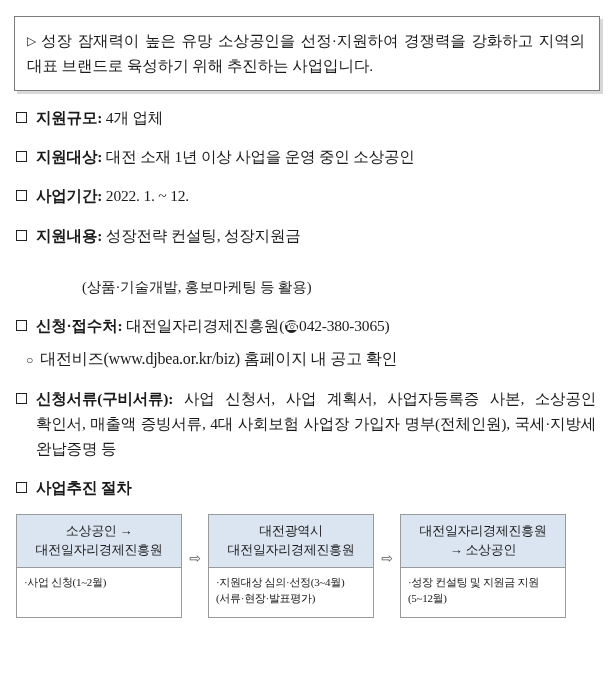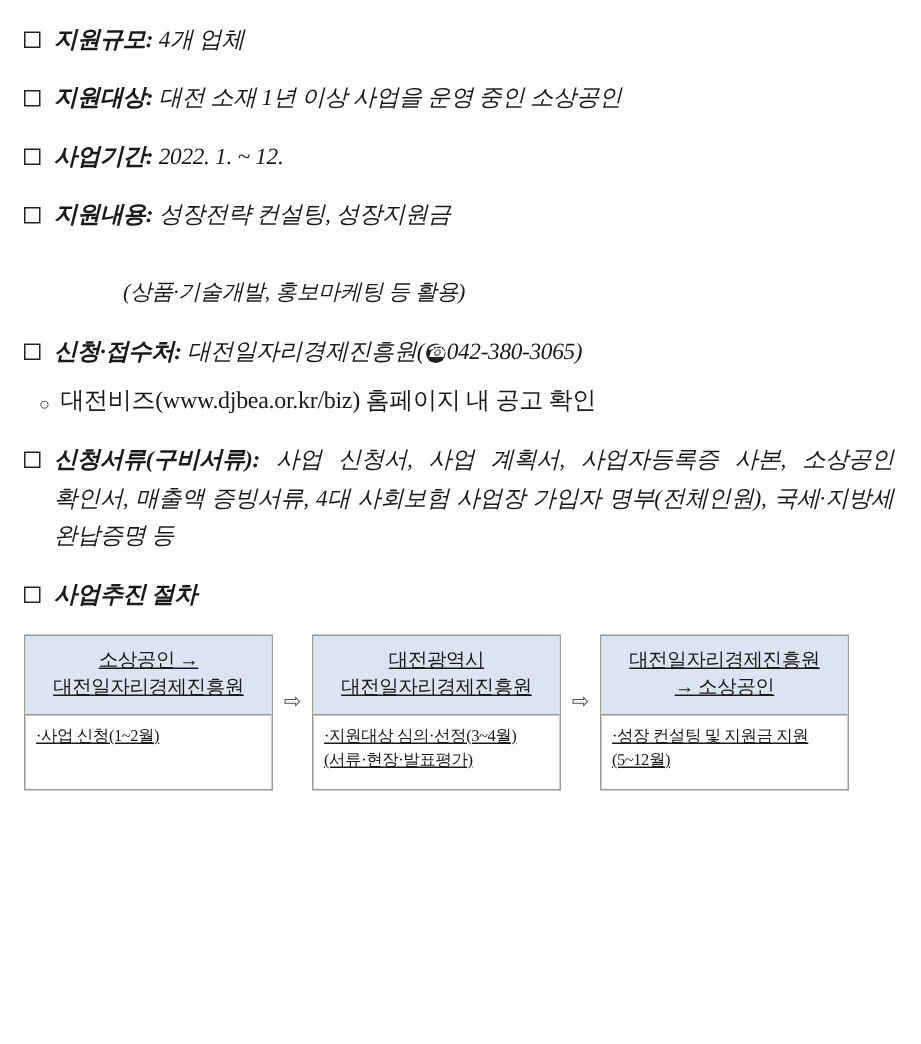--- a/index.html
+++ b/index.html
@@ -61,21 +61,20 @@
     border: 1.2px solid #222;
     margin: 7px 9px 0 0;
     box-sizing: border-box;
   }
   .item .body {
     flex: 1 1 auto;
     font-size: 15.5px;
     line-height: 1.62;
     letter-spacing: -0.2px;
     word-break: keep-all;
-    font-style: italic;
   }
   .item .lbl {
     font-weight: bold;
   }
   .sub {
     display: block;
     margin-left: 46px;
     font-size: 14.6px;
     line-height: 1.6;
     margin-top: 28px;
@@ -119,21 +118,20 @@
     display: flex;
     align-items: flex-start;
     margin: 4px 0 0 16px;
     gap: 0;
   }
   .flow-col {
     width: 166px;
     border: 1px solid #9a9a9a;
     box-sizing: border-box;
     background: #fff;
-    text-decoration: underline;
   }
   .flow-head {
     background: #dbe5f1;
     text-align: center;
     font-size: 13px;
     line-height: 1.42;
     padding: 7px 4px 8px 4px;
     border-bottom: 1px solid #9a9a9a;
     letter-spacing: -0.3px;
   }
@@ -151,20 +149,23 @@
     color: #555;
     padding-top: 36px;
     box-sizing: border-box;
   }
 </style>
 </head>
 <body>
 
 <div class="page">
 
+  <div class="callout">
+    <div class="callout-text"><span class="tri">▷</span><span>성장 잠재력이 높은 유망 소상공인을 선정·지원하여 경쟁력을 강화하고 지역의 대표 브랜드로 육성하기 위해 추진하는 사업입니다.</span></div>
+  </div>
 
   <div class="items">
 
     <div class="item">
       <span class="box"></span>
       <div class="body">
         <span class="lbl">지원규모:</span>
         <span>4개 업체</span>
       </div>
     </div>

